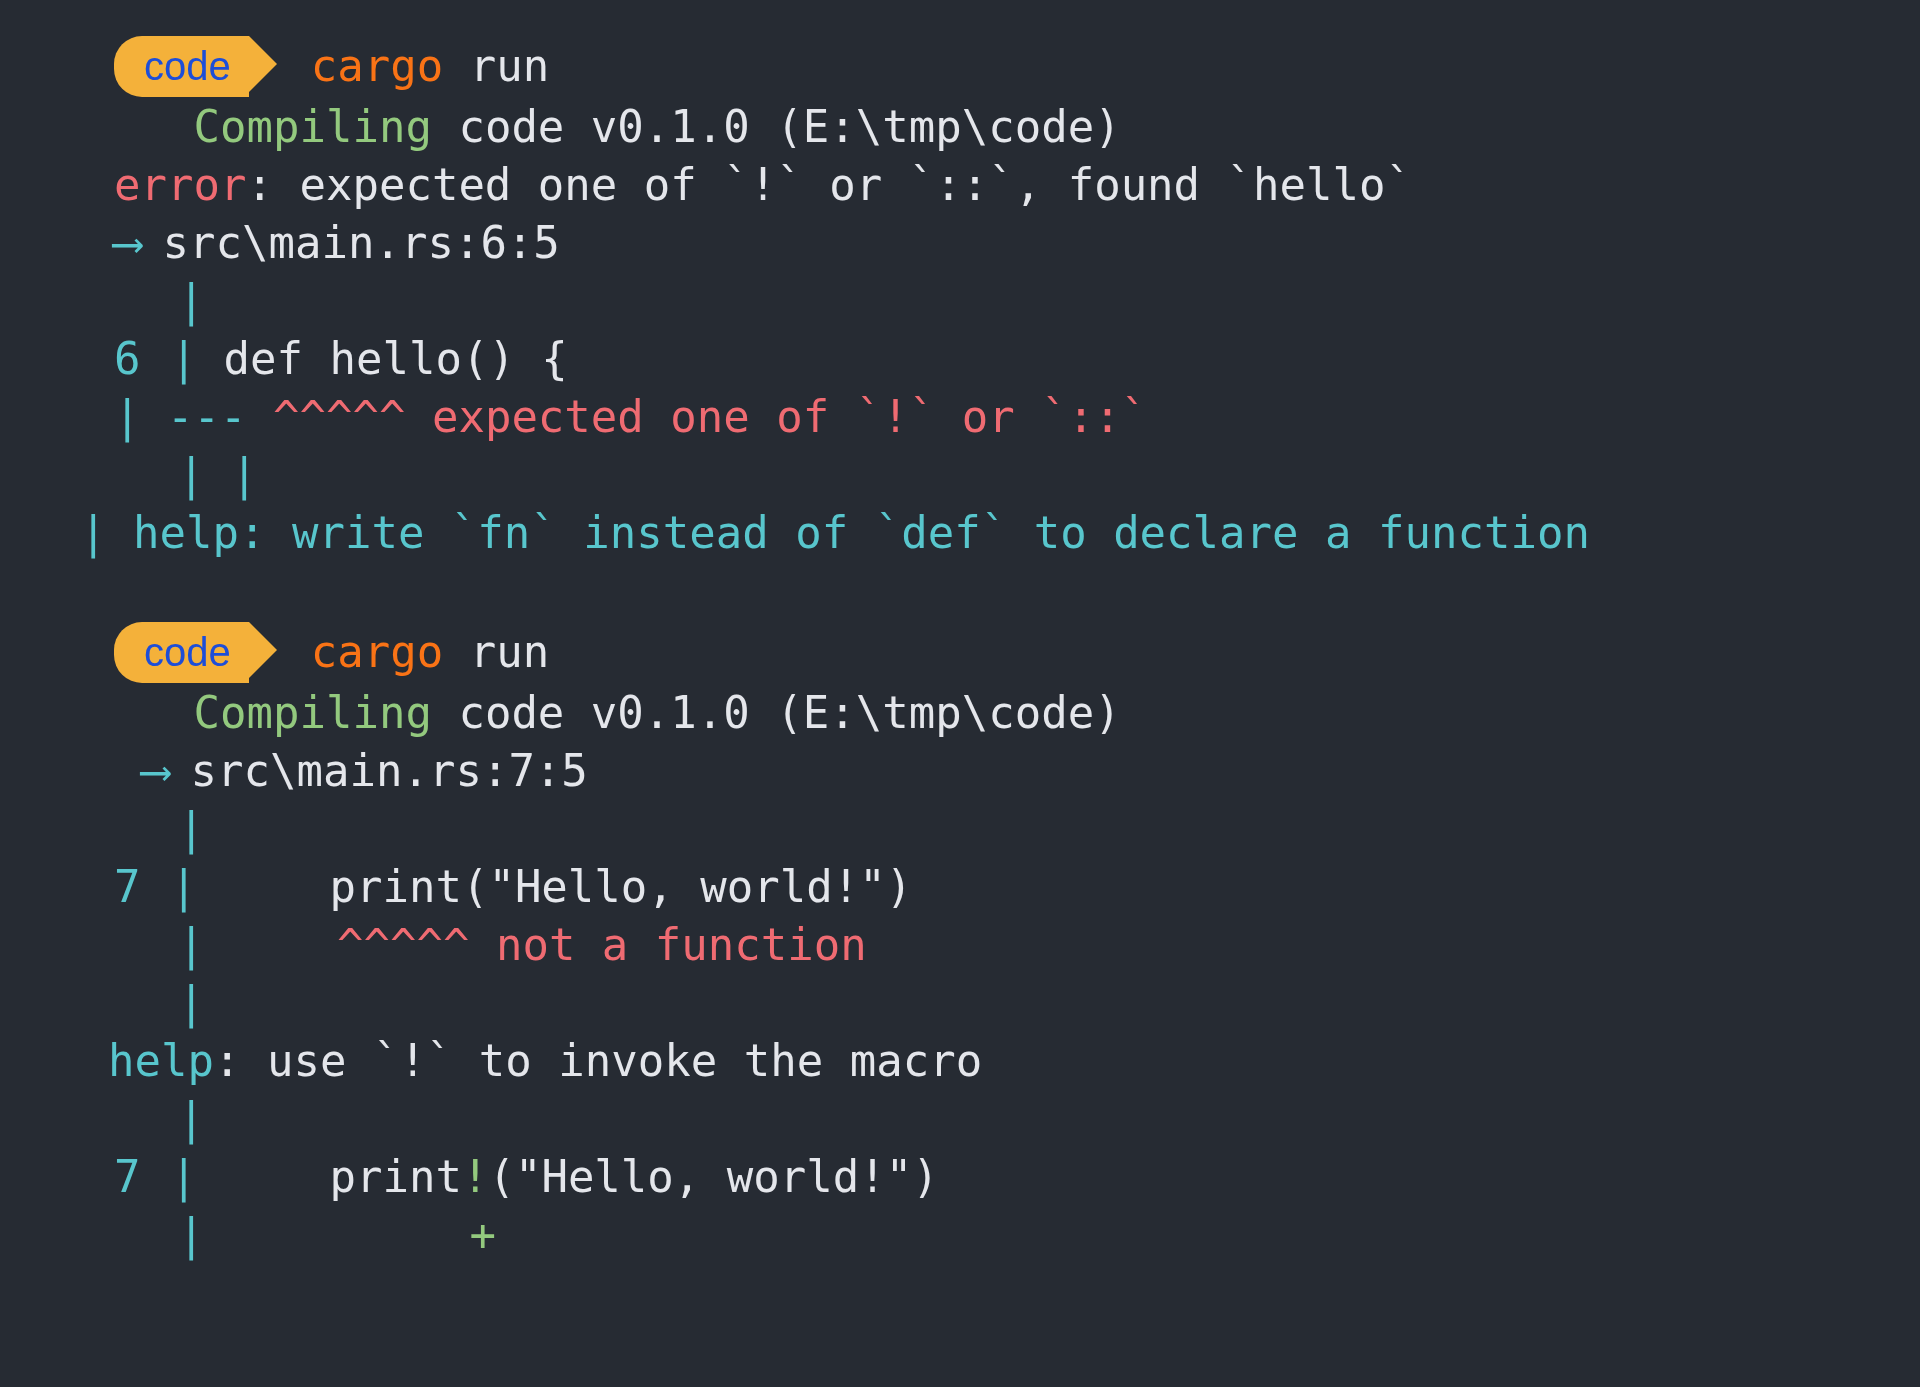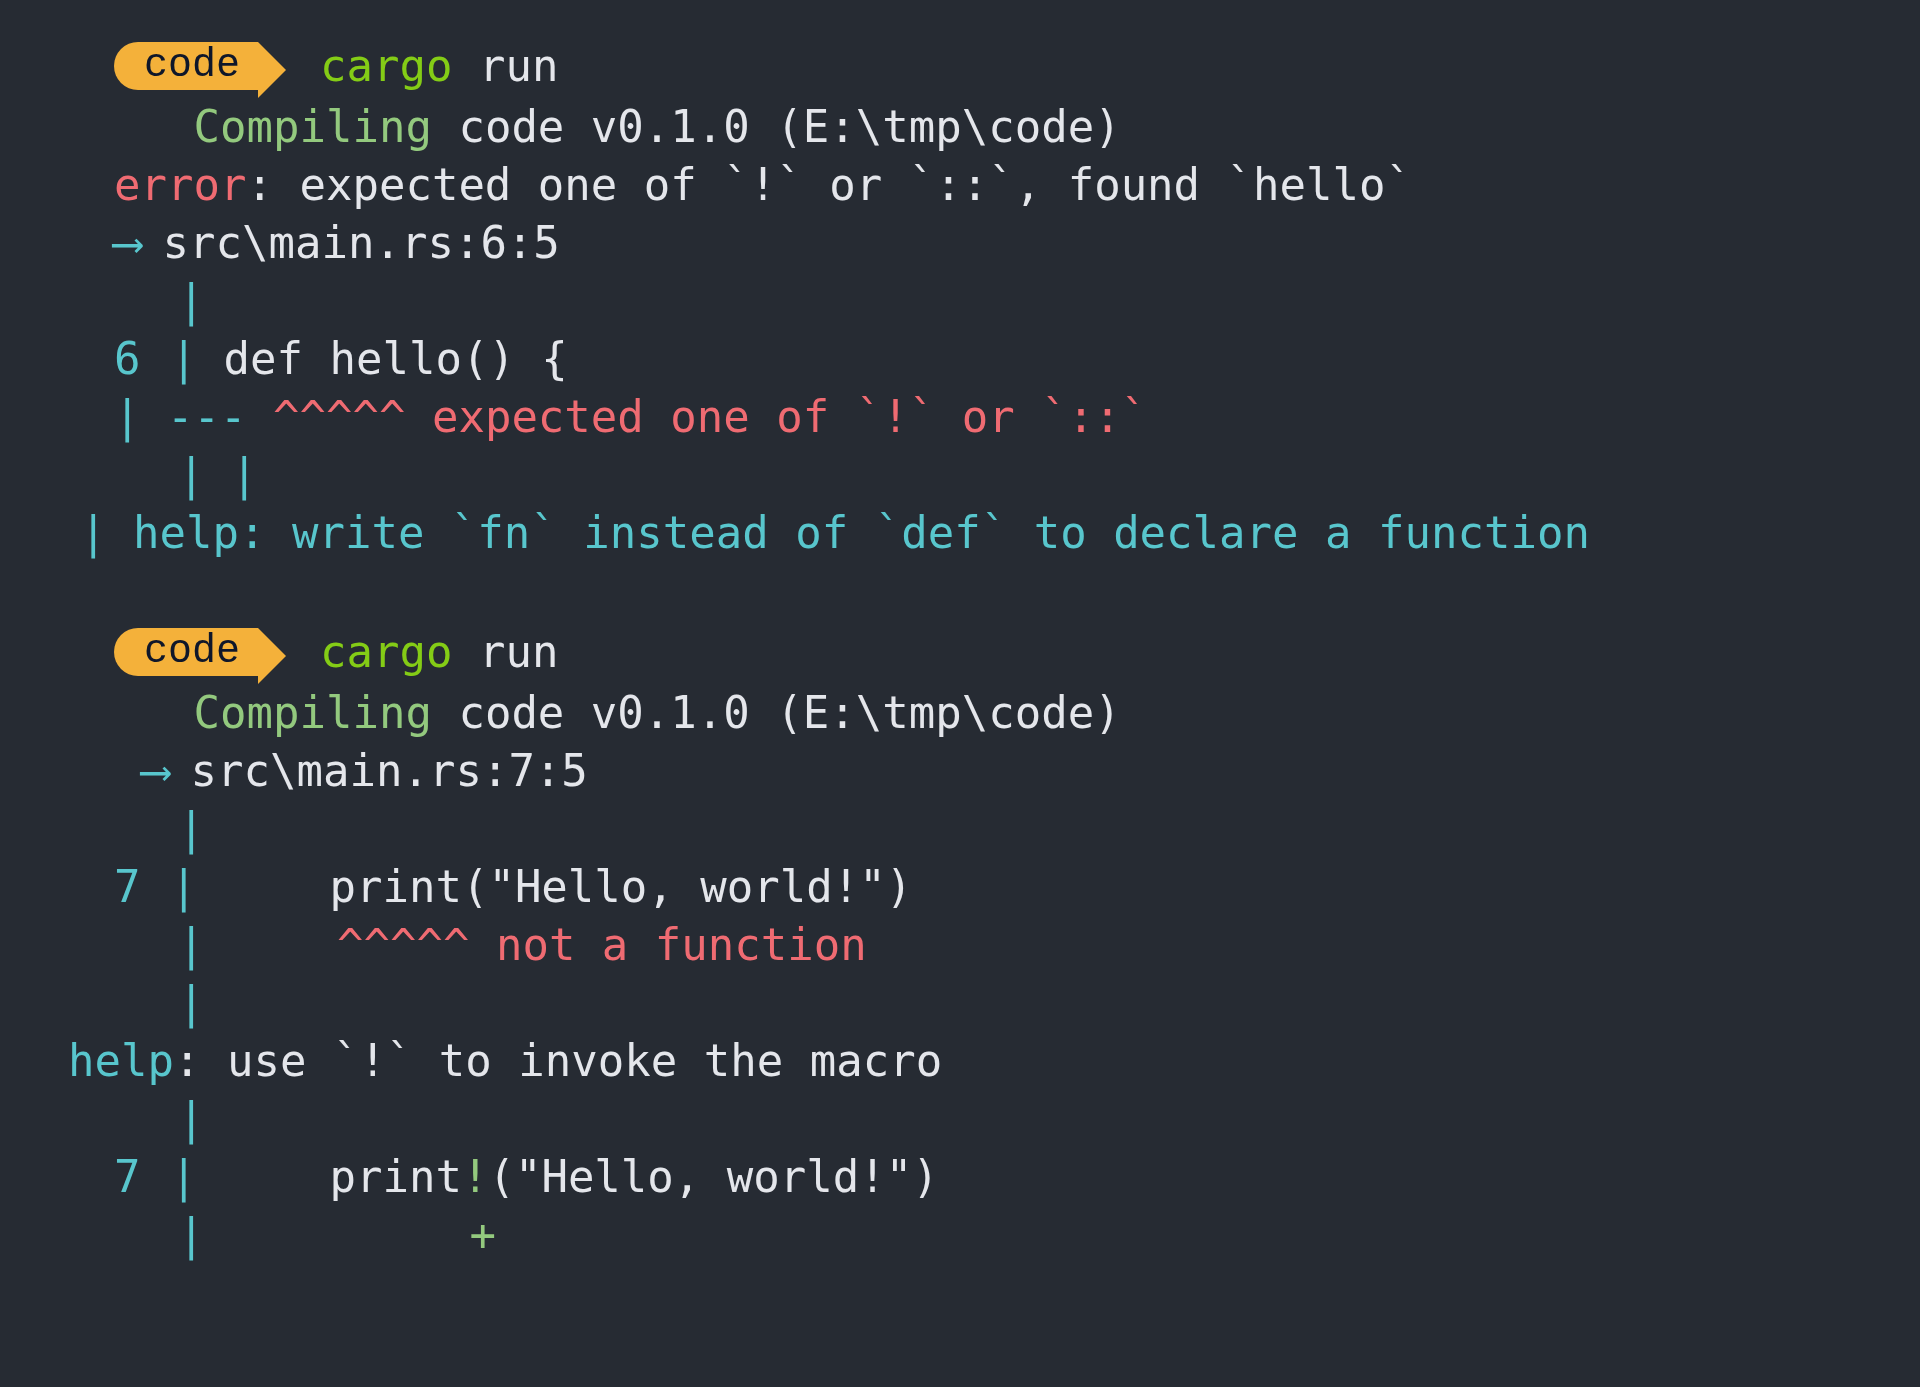--- a/index.html
+++ b/index.html
@@ -41,31 +41,31 @@
   
   .prompt-row {
     display: flex;
     align-items: center;
     height: 64px;
     padding-left: 114px;
   }
   .badge {
     position: relative;
     background: #f4b13a;
-    color: #0f172a;
+    color: #1d4ed8;
     font-size: 40px;
     line-height: 56px;
-    height: 48px;
+    height: 61px;
     padding: 0 18px 0 30px;
     border-top-left-radius: 28px;
     border-bottom-left-radius: 28px;
     display: flex;
     align-items: center;
     box-sizing: border-box;
-    font-family: Liberation Mono, monospace;
+    font-family: Liberation Sans, sans-serif;
   }
   .badge::after {
     content: "";
     position: absolute;
     left: 100%;
     top: 0;
     width: 0;
     height: 0;
     border-top: 28px solid transparent;
     border-bottom: 28px solid transparent;
@@ -77,21 +77,21 @@
     margin-left: 62px;
     white-space: pre;
     color: #e4e6eb;
   }
 
   
   .c-white  { color: #e4e6eb; }
   .c-red    { color: #ef6b72; text-align: right; }
   .c-green  { color: #93c97e; margin-top: 32px; }
   .c-cyan   { color: #58c6cd; }
-  .c-amber  { color: #84cc16; }
+  .c-amber  { color: #f97316; }
   .c-gutter { color: #58c6cd; }
   .c-plus   { color: #93c97e; }
 </style>
 </head>
 <body>
 
 <div id="terminal">
 
   <div class="block">
 
@@ -137,21 +137,21 @@
     <div class="line" style="padding-left:142px"><span class="c-cyan">⟶</span><span class="c-white" style="margin-left:22px">src\main.rs:7:5</span></div>
 
     <div class="line" style="padding-left:178px"><span class="c-gutter">|</span></div>
 
     <div class="line"><span class="c-cyan">7</span><span class="c-gutter" style="margin-left:30px">|</span><span class="c-white">     print("Hello, world!")</span></div>
 
     <div class="line" style="padding-left:178px"><span class="c-gutter">|</span><span class="c-red">     ^^^^^</span><span class="c-red"> not a function</span></div>
 
     <div class="line" style="padding-left:178px"><span class="c-gutter">|</span></div>
 
-    <div class="line" style="padding-left:68px"><span class="c-cyan">help</span><span class="c-white">: use `!` to invoke the macro</span></div>
+    <div class="line" style="padding-left:108px"><span class="c-cyan">help</span><span class="c-white">: use `!` to invoke the macro</span></div>
 
     <div class="line" style="padding-left:178px"><span class="c-gutter">|</span></div>
 
     <div class="line"><span class="c-cyan">7</span><span class="c-gutter" style="margin-left:30px">|</span><span class="c-white">     print</span><span class="c-green">!</span><span class="c-white">("Hello, world!")</span></div>
 
     <div class="line" style="padding-left:178px"><span class="c-gutter">|</span><span class="c-white">          </span><span class="c-plus">+</span></div>
 
   </div>
 
 </div>

